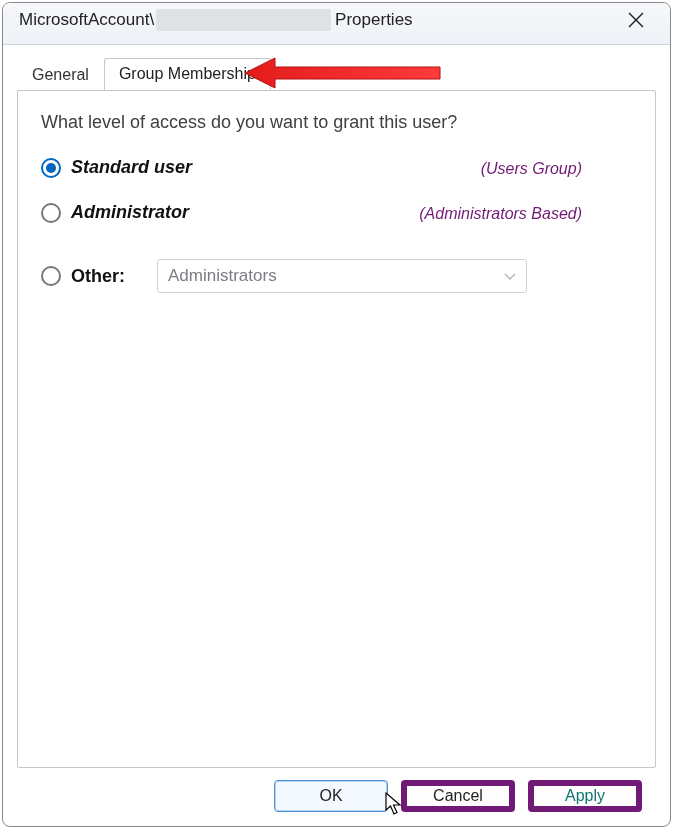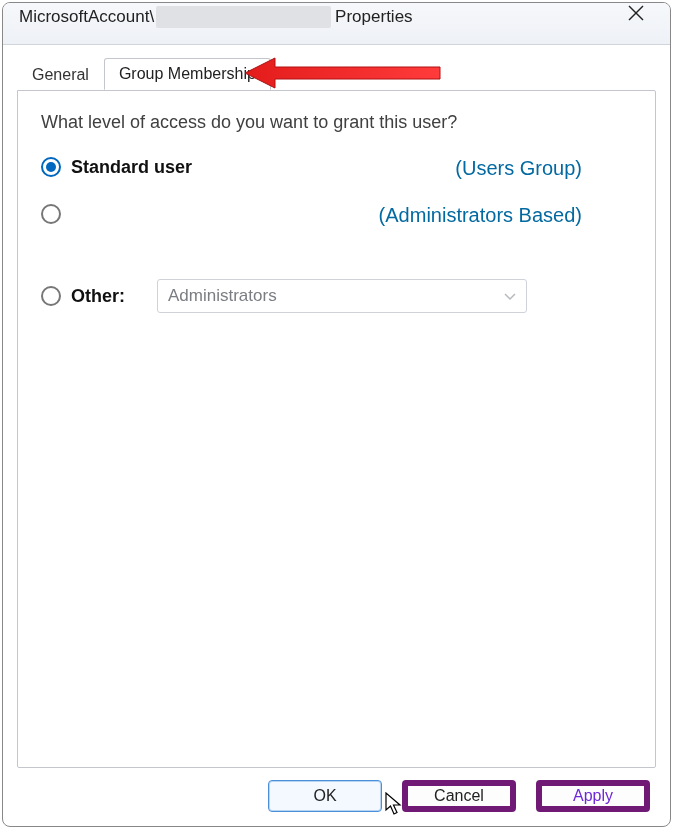--- a/index.html
+++ b/index.html
@@ -21,22 +21,22 @@
       margin: 2px;
       border: 1px solid #888;
       border-radius: 8px;
       background: #fff;
       position: relative;
       overflow: hidden;
     }
     .titlebar {
       height: 42px;
       display: flex;
-      align-items: flex-end;
-      padding: 0 12px 16px 16px;
+      align-items: center;
+      padding: 0 12px 8px 16px;
       background: linear-gradient(#f6f8fb, #eef1f6);
       border-bottom: 1px solid #d0d4db;
     }
     .title-text {
       font-size: 17px;
       color: #222;
       display: flex;
       align-items: center;
       gap: 0;
     }
@@ -109,21 +109,22 @@
     .prompt {
       font-size: 18px;
       color: #404040;
       margin-bottom: 24px;
     }
     .option {
       margin-bottom: 24px;
     }
     .opt-head {
       display: flex;
-      align-items: flex-start;
+      align-items: flex-end;
+      font-style: italic;
     }
     .radio {
       width: 20px;
       height: 20px;
       border-radius: 50%;
       border: 2px solid #777;
       display: inline-flex;
       align-items: center;
       justify-content: center;
       flex: 0 0 20px;
@@ -138,35 +139,35 @@
       background: #0067c0;
       border-radius: 50%;
     }
     .opt-label {
       font-size: 18px;
       font-weight: 700;
       color: #111;
       margin-left: 10px;
     }
     .opt-group {
-      font-size: 20px;
-      color: #0369a1;
+      font-size: 16px;
+      color: #701a75;
       margin-left: auto;
       padding-right: 50px;
     }
     .opt-desc {
       font-size: 18px;
       color: #222;
       margin: 8px 20px 0 30px;
       line-height: 1.45;
     }
     .other-row {
       display: flex;
       align-items: center;
-      margin-top: 52px;
+      margin-top: 36px;
     }
     .other-row .opt-label {
       font-weight: 700;
     }
     .dropdown {
       margin-left: 32px;
       width: 370px;
       height: 34px;
       border: 1px solid #cfd2d8;
       border-radius: 3px;
@@ -178,45 +179,45 @@
       cursor: default;
       justify-content: space-between;
       background: #fff;
     }
     .chev {
       color: #b6b9be;
       font-size: 13px;
     }
     .button-row {
       position: absolute;
-      right: 20px;
+      right: 28px;
       bottom: 14px;
       display: flex;
-      gap: 20px;
+      gap: 13px;
     }
     .btn {
       width: 114px;
       height: 32px;
       border: 6px solid #701a75;
       border-radius: 4px;
       background: #fdfdfe;
       font-size: 16px;
       color: #222;
       cursor: pointer;
       display: flex;
       align-items: center;
       justify-content: center;
     }
     .btn.default {
       border: 1px solid #4a90d9;
       box-shadow: inset 0 0 0 1px rgba(74,144,217,.35);
       background: #f4f9ff;
     }
     .btn.disabled {
-      color: #6d28d9;
+      color: #0f766e;
       cursor: default;
     }
     .arrow-annot {
       position: absolute;
       left: 242px;
       top: 52px;
       z-index: 10;
       pointer-events: none;
     }
     .cursor-annot {
@@ -262,20 +263,21 @@
             <span class="dot"></span>
           </span>
         <span class="opt-label">Standard user</span>
         <span class="opt-group">(Users Group)</span>
       </div>
     </div>
 
     <div class="option">
       <div class="opt-head">
         <span class="radio"></span>
+        <span class="opt-label">Administrator</span>
         <span class="opt-group">(Administrators Based)</span>
       </div>
     </div>
 
     <div class="other-row">
       <span class="radio"></span>
       <span class="opt-label">Other:</span>
       <div class="dropdown">
         <span>Administrators</span>
         <span class="chev">

